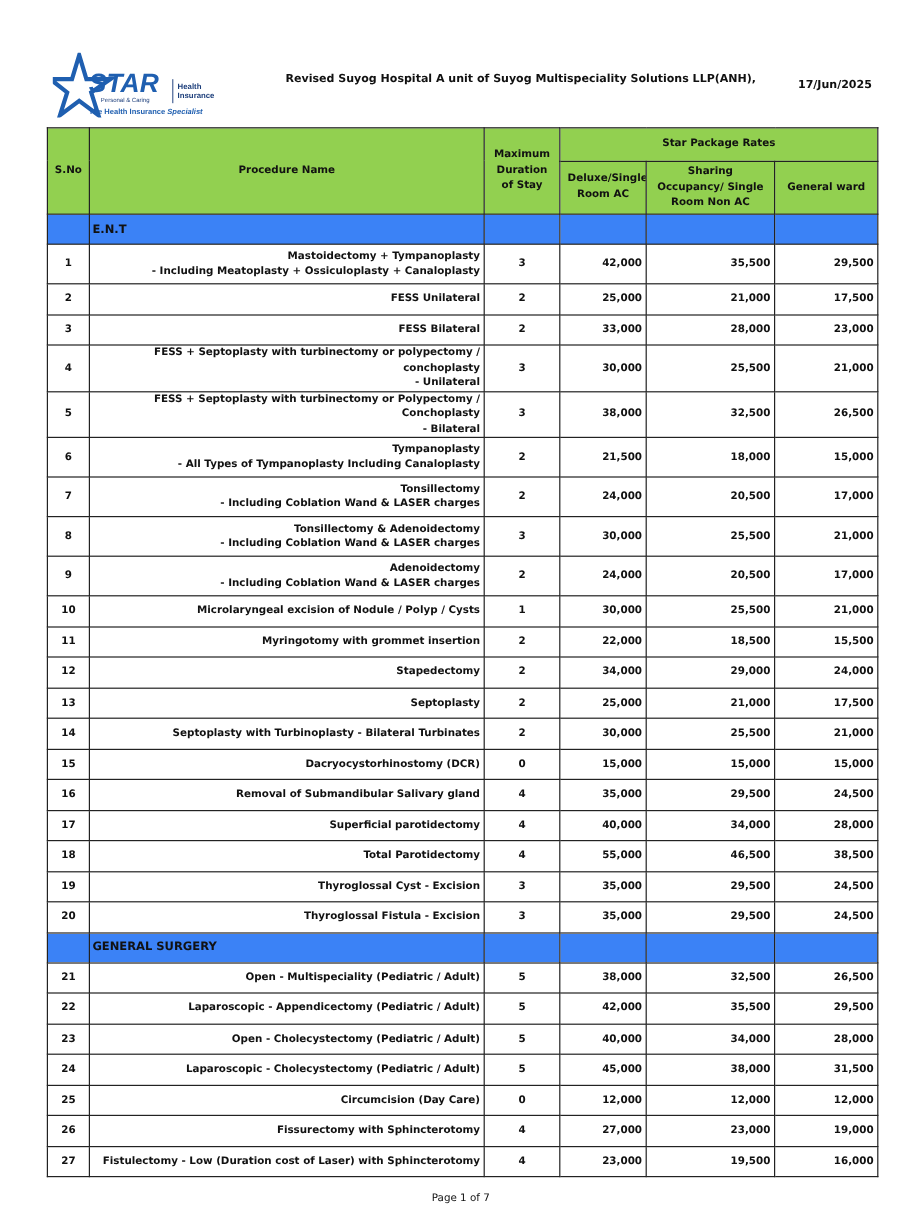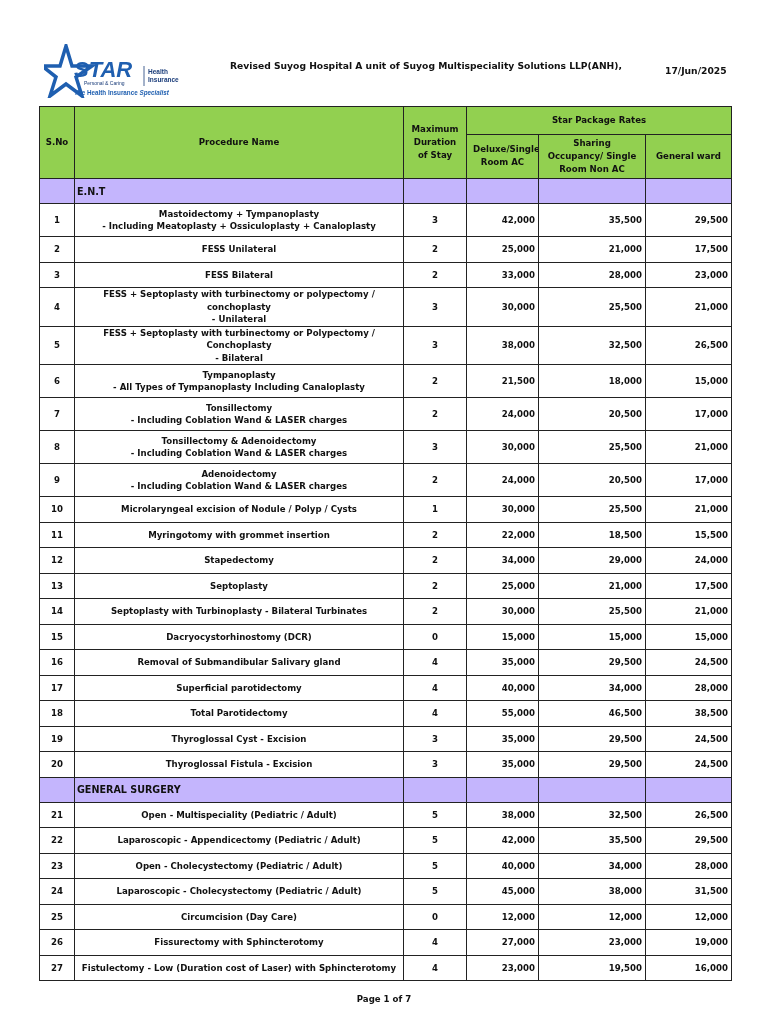--- a/index.html
+++ b/index.html
@@ -1,35 +1,35 @@
 <!DOCTYPE html>
 <html><head>
 <meta charset="utf-8">
 <style>
   html, body { margin:0; padding:0; background:#ffffff; }
   body { width:768px; height:1024px; position:relative; overflow:hidden;
          font-family:"DejaVu Sans", "Liberation Sans", sans-serif; color:#111; }
   .logo { position:absolute; left:44px; top:44px; width:150px; height:54px;text-align:center; }
   .logo svg { display:block; }
-  .hdr-title { position:absolute; left:230px; top:58px; width:400px; text-align:left;
+  .hdr-title { position:absolute; left:230px; top:58px; width:400px; text-align:right;
                font-size:9.2px; font-weight:bold; line-height:15px; }
   .hdr-date { position:absolute; left:665px; top:65px; font-size:9.2px; font-weight:bold; }
   table.rates { position:absolute; left:39px; top:106px; border-collapse:collapse;
                 table-layout:fixed; width:692px; font-size:8.6px; font-weight:bold; }
   table.rates td, table.rates th { border:1px solid #222; padding:0 3px; overflow:hidden; }
   th { background:#92d050; font-weight:bold; text-align:center; line-height:13px; }
-  .sec td { background:#c4b5fd; height:24px; }
+  .sec td { background:#3b82f6; height:24px; }
   .sec .sec-name { font-size:9.6px; font-weight:bold; text-align:left; padding-left:2px; }
   tr.r1 td { height:24.5px; }
   tr.r2 td { height:32px; }
   td.sno { text-align:center; }
-  td.proc { text-align:center; line-height:12.5px; padding-left:2px; }
+  td.proc { text-align:right; line-height:12.5px; padding-left:2px; }
   td.stay { text-align:center; }
   td.num { text-align:right; padding-right:4px; }
-  .footer { position:absolute; top:994px; left:0; width:768px; text-align:center; font-size:8.6px;font-weight:bold; }
+  .footer { position:absolute; top:994px; left:0; width:768px; text-align:center; font-size:8.6px; }
 </style>
 </head>
 <body>
 
 <div class="logo">
   <svg width="150" height="54" viewBox="0 0 150 54">
     <polygon points="22,2 28,22 48,22 32,33 38,52 22,40 6,52 12,33 -2,22 16,22" fill="none" stroke="#1f5fb0" stroke-width="3.5"></polygon>
     <text x="30" y="33" font-family="Liberation Sans, sans-serif" font-size="22" font-weight="bold" fill="#1f5fb0" font-style="italic">STAR</text>
     <text x="40" y="41" font-family="Liberation Sans, sans-serif" font-size="5" fill="#1b3d7a">Personal &amp; Caring</text>
     <line x1="100" y1="22" x2="100" y2="42" stroke="#1b3d7a" stroke-width="0.8"></line>

